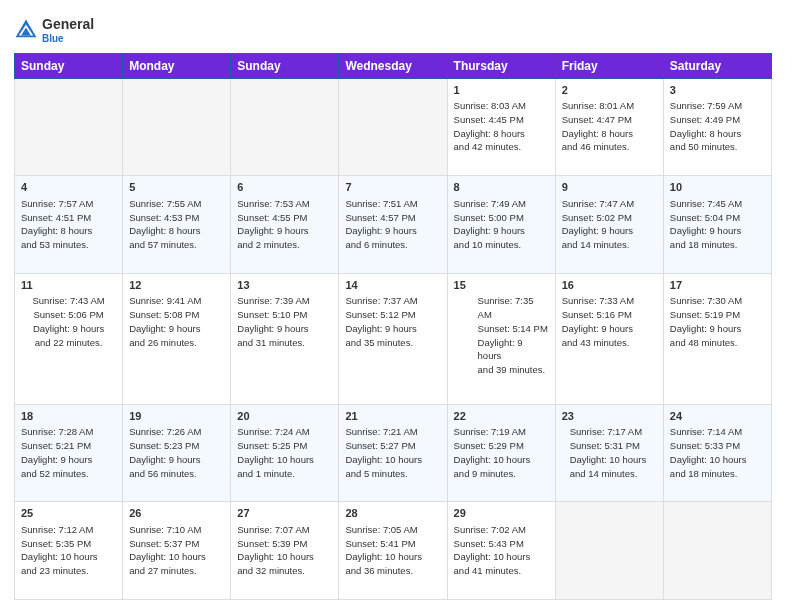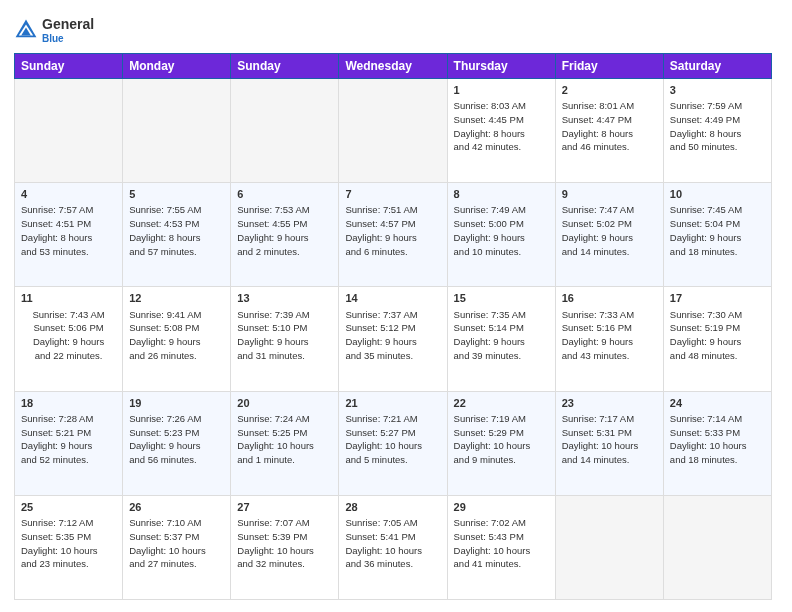--- a/index.html
+++ b/index.html
@@ -236,21 +236,21 @@
           </td>
           <td>
             <span class="day-num">14</span>
             <div class="day-info" style="white-space: pre-line;">Sunrise: 7:37 AM
 Sunset: 5:12 PM
 Daylight: 9 hours
 and 35 minutes.</div>
           </td>
           <td>
             <span class="day-num">15</span>
-            <div class="day-info" style="white-space: pre-line;">Sunrise: 7:35 AM
+            <div class="day-info" style="white-space: pre-line; margin-left: 24px;">Sunrise: 7:35 AM
 Sunset: 5:14 PM
 Daylight: 9 hours
 and 39 minutes.</div>
           </td>
           <td>
             <span class="day-num">16</span>
             <div class="day-info" style="white-space: pre-line;">Sunrise: 7:33 AM
 Sunset: 5:16 PM
 Daylight: 9 hours
 and 43 minutes.</div>
@@ -294,21 +294,21 @@
           </td>
           <td>
             <span class="day-num">22</span>
             <div class="day-info" style="white-space: pre-line;">Sunrise: 7:19 AM
 Sunset: 5:29 PM
 Daylight: 10 hours
 and 9 minutes.</div>
           </td>
           <td>
             <span class="day-num">23</span>
-            <div class="day-info" style="white-space: pre-line;">Sunrise: 7:17 AM
+            <div class="day-info" style="white-space: pre-line; margin-left: 8px;">Sunrise: 7:17 AM
 Sunset: 5:31 PM
 Daylight: 10 hours
 and 14 minutes.</div>
           </td>
           <td>
             <span class="day-num">24</span>
             <div class="day-info" style="white-space: pre-line;">Sunrise: 7:14 AM
 Sunset: 5:33 PM
 Daylight: 10 hours
 and 18 minutes.</div>

